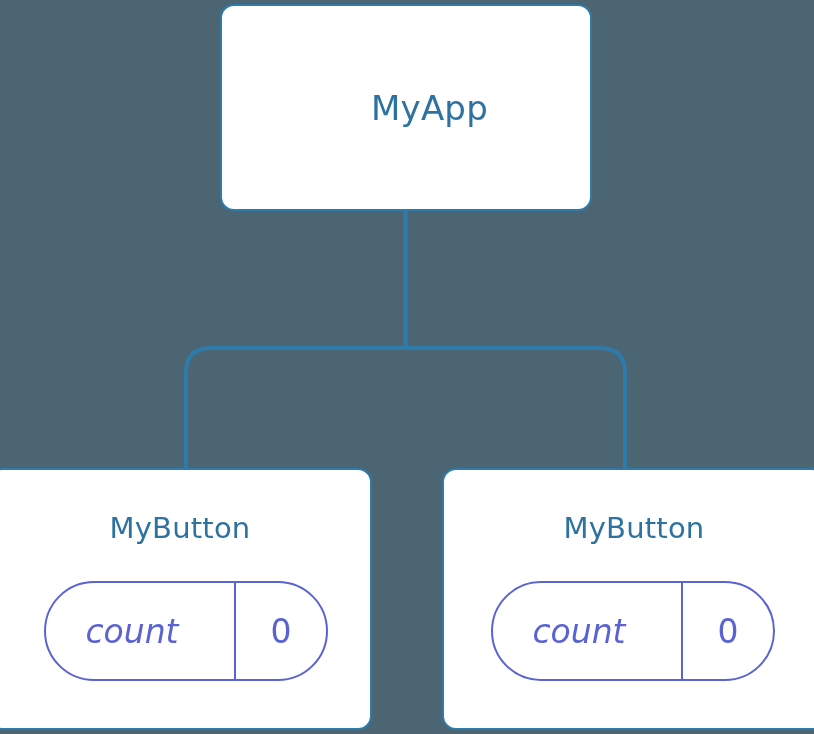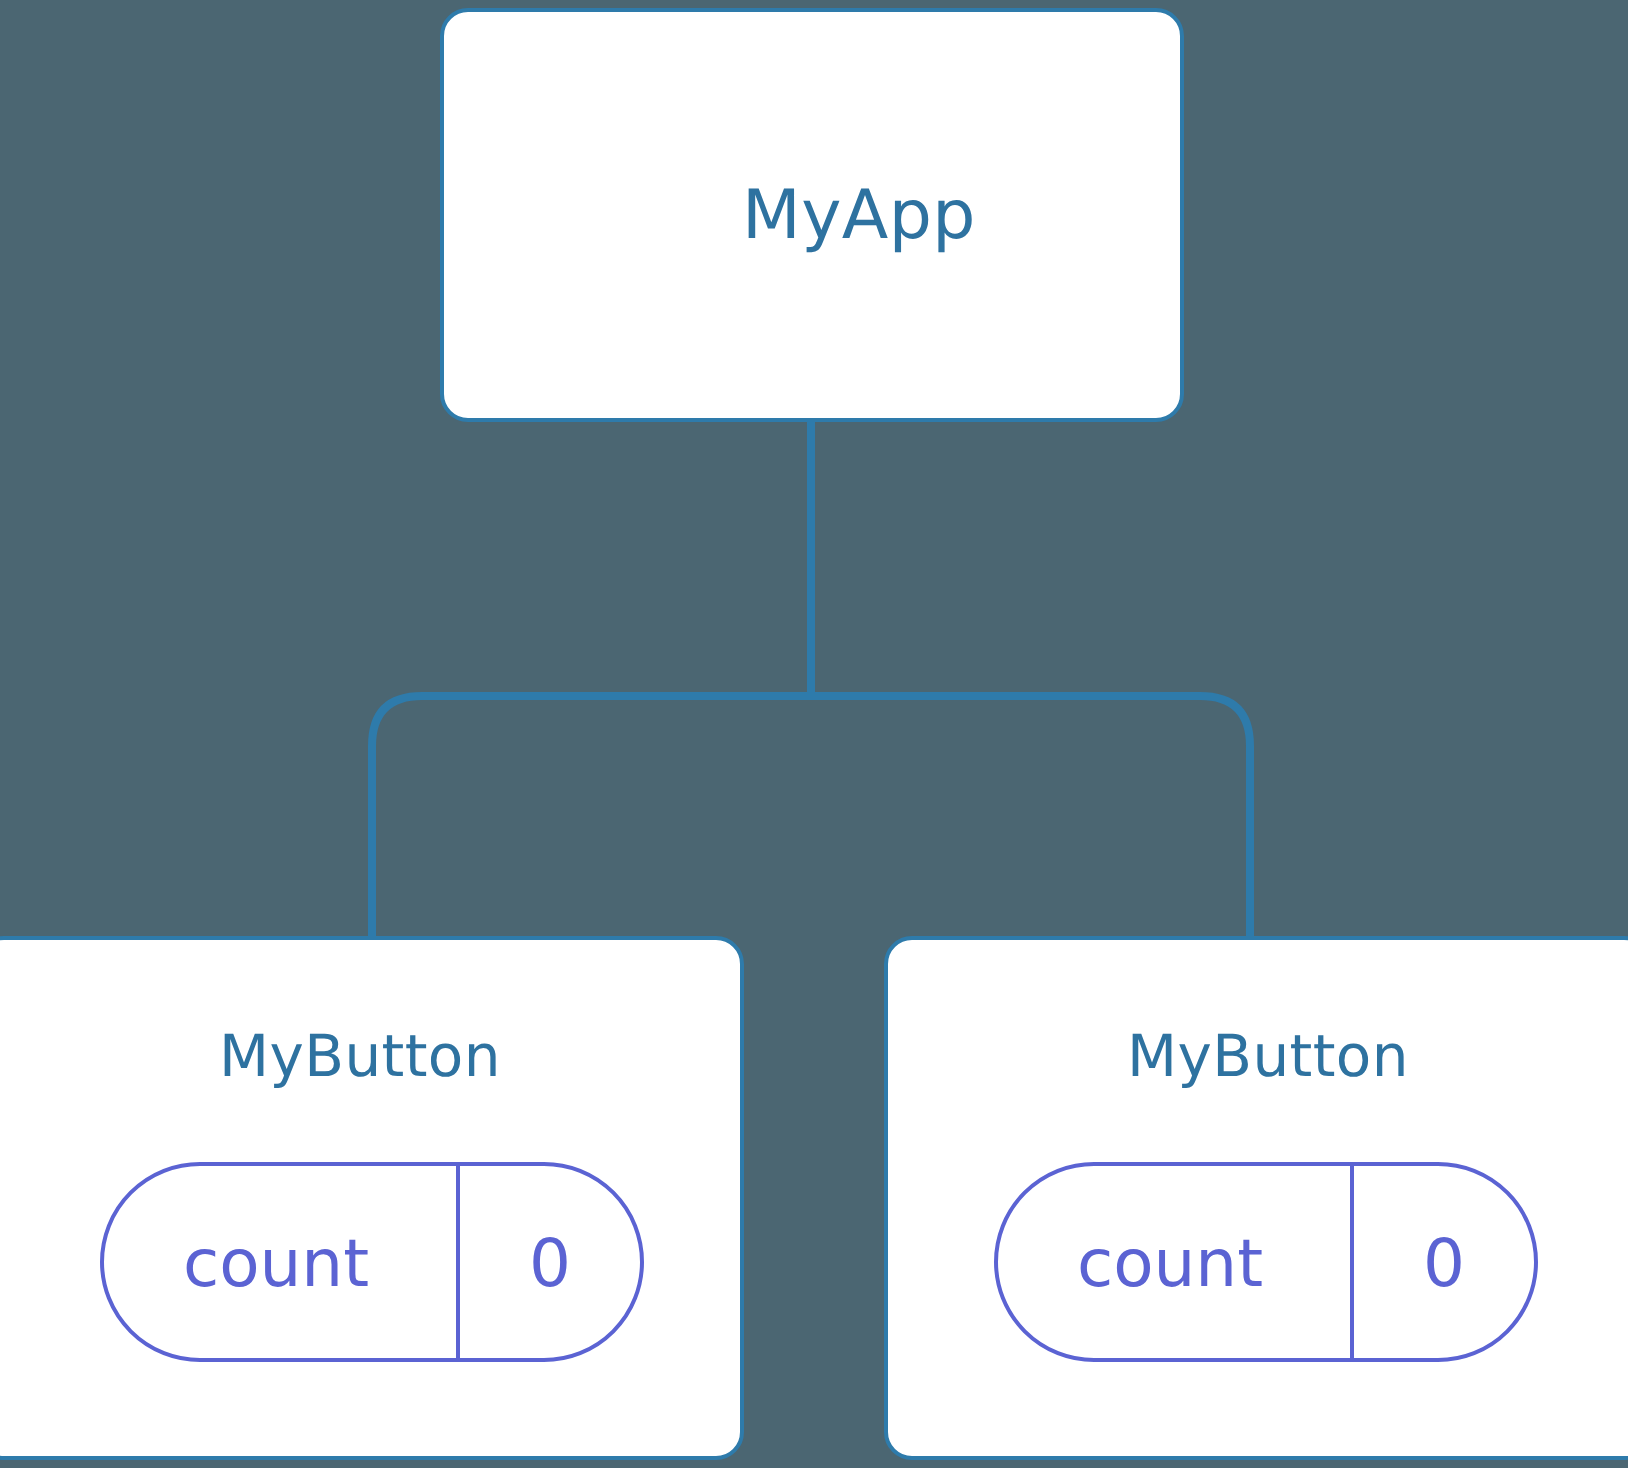--- a/index.html
+++ b/index.html
@@ -100,21 +100,22 @@
     align-items: center;
     justify-content: center;
     color: #5b63d3;
     font-size: 33px;
     line-height: 1;
     white-space: nowrap;
   }
 
   .pill-key {
     width: 172px;
-    padding-right: 4px;
+    padding-right: 16px;
+    font-style: italic;
   }
 
   .pill-value {
     width: 90px;
     border-left: 2px solid #5b63d3;
   }
 
   
   .node-child-left .state-pill { margin-left: 12px; }
   .node-child-right .state-pill { margin-left: -2px; }

